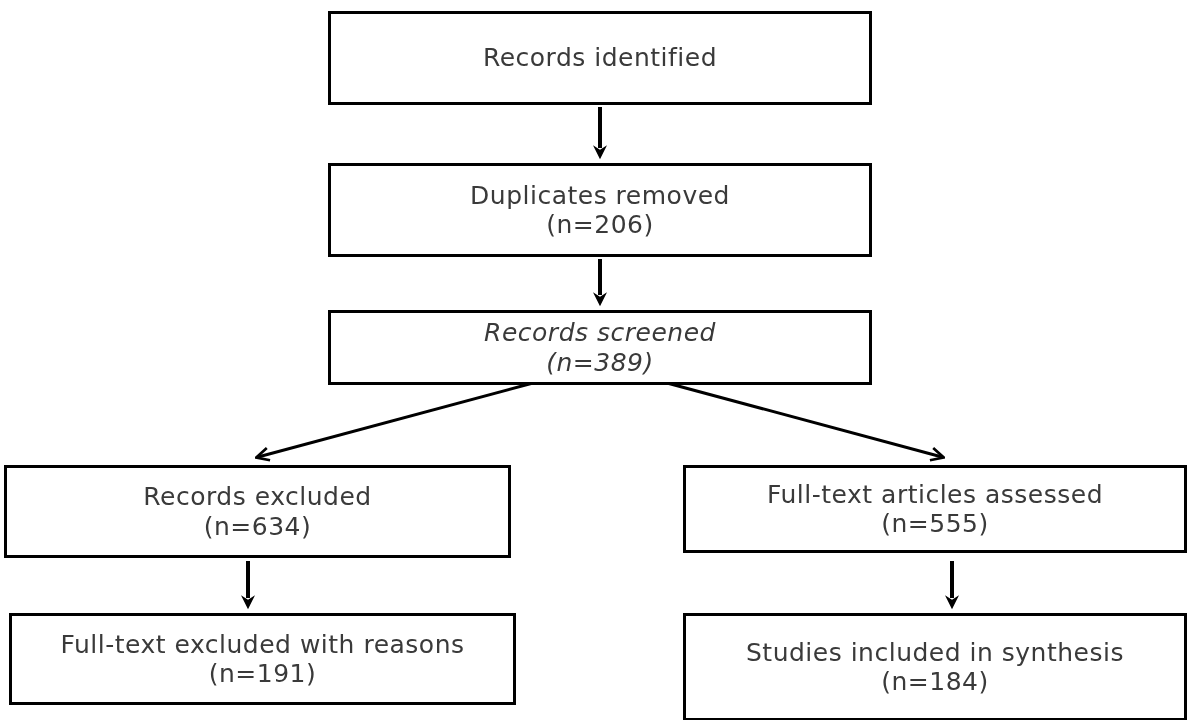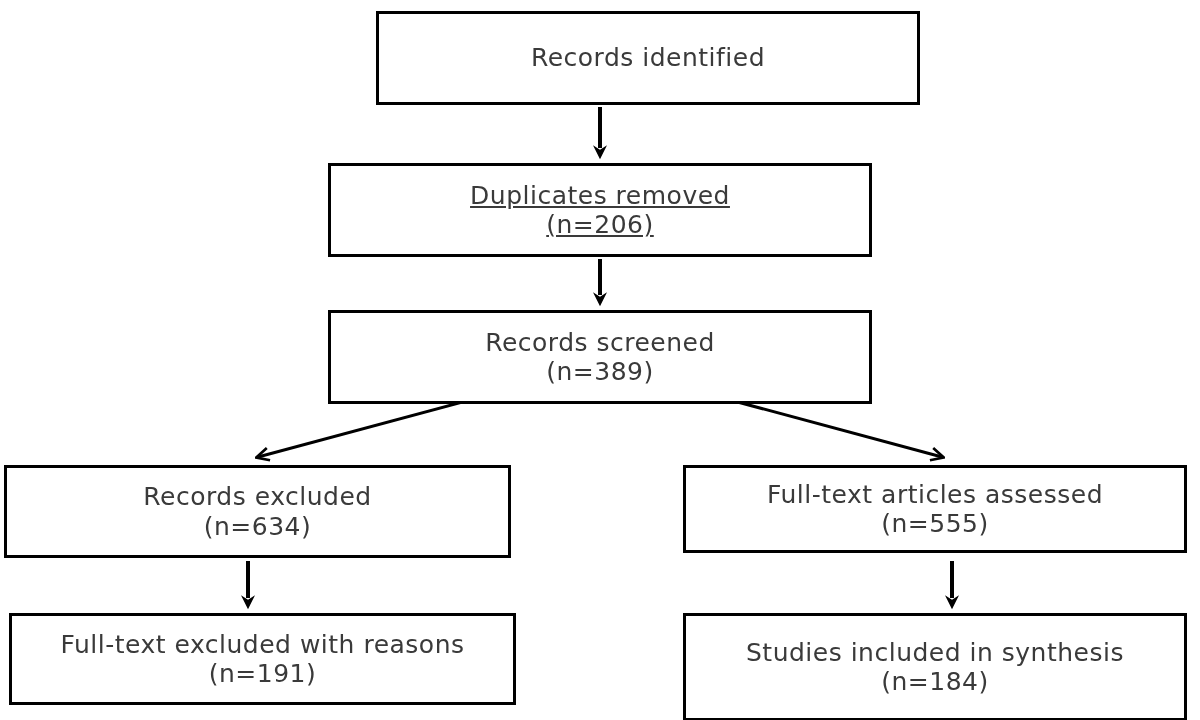--- a/index.html
+++ b/index.html
@@ -35,23 +35,23 @@
     text-align: center;
     color: #3a3a3a;
     font-size: 25px;
     line-height: 1.17;
     letter-spacing: 0.5px;
   }
   .flow-box .line {
     white-space: nowrap;
   }
   
-  #box-identified { left: 328px; top: 11px;  width: 544px; height: 94px; margin-left: 48px; }
-  #box-duplicates { left: 328px; top: 163px; width: 544px; height: 94px; text-decoration: underline; }
-  #box-screened   { left: 328px; top: 310px; width: 544px; height: 94px; }
+  #box-identified { left: 328px; top: 11px;  width: 544px; height: 94px; }
+  #box-duplicates { left: 328px; top: 163px; width: 544px; height: 94px; }
+  #box-screened   { left: 328px; top: 310px; width: 544px; height: 75px; font-style: italic; }
   
   #box-excluded   { left: 4px;   top: 465px; width: 507px; height: 93px; }
   #box-reasons    { left: 9px;   top: 613px; width: 507px; height: 92px; padding: 4px 2px; }
   
   #box-assessed   { left: 683px; top: 465px; width: 504px; height: 88px; }
   #box-synthesis  { left: 683px; top: 613px; width: 504px; height: 108px; }
 </style>
 </head>
 <body>
 

